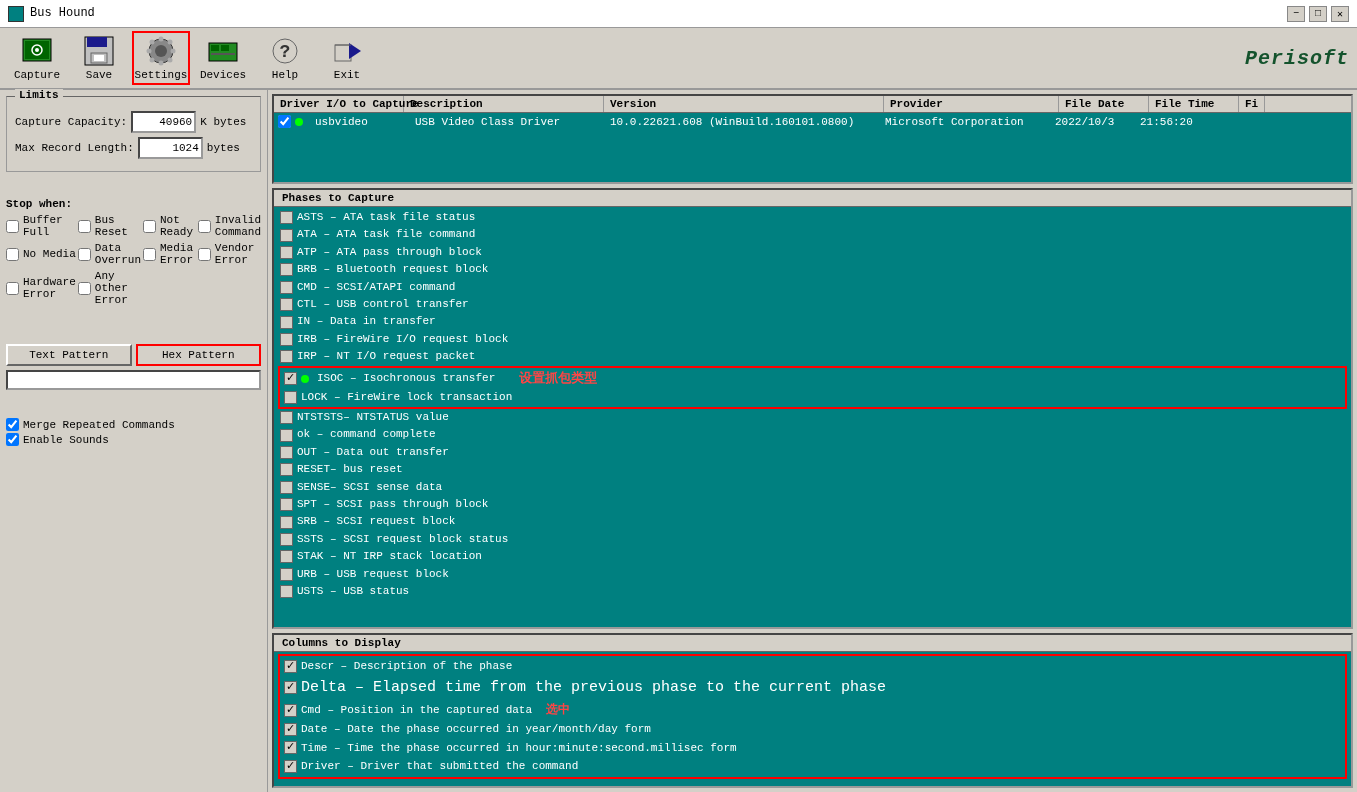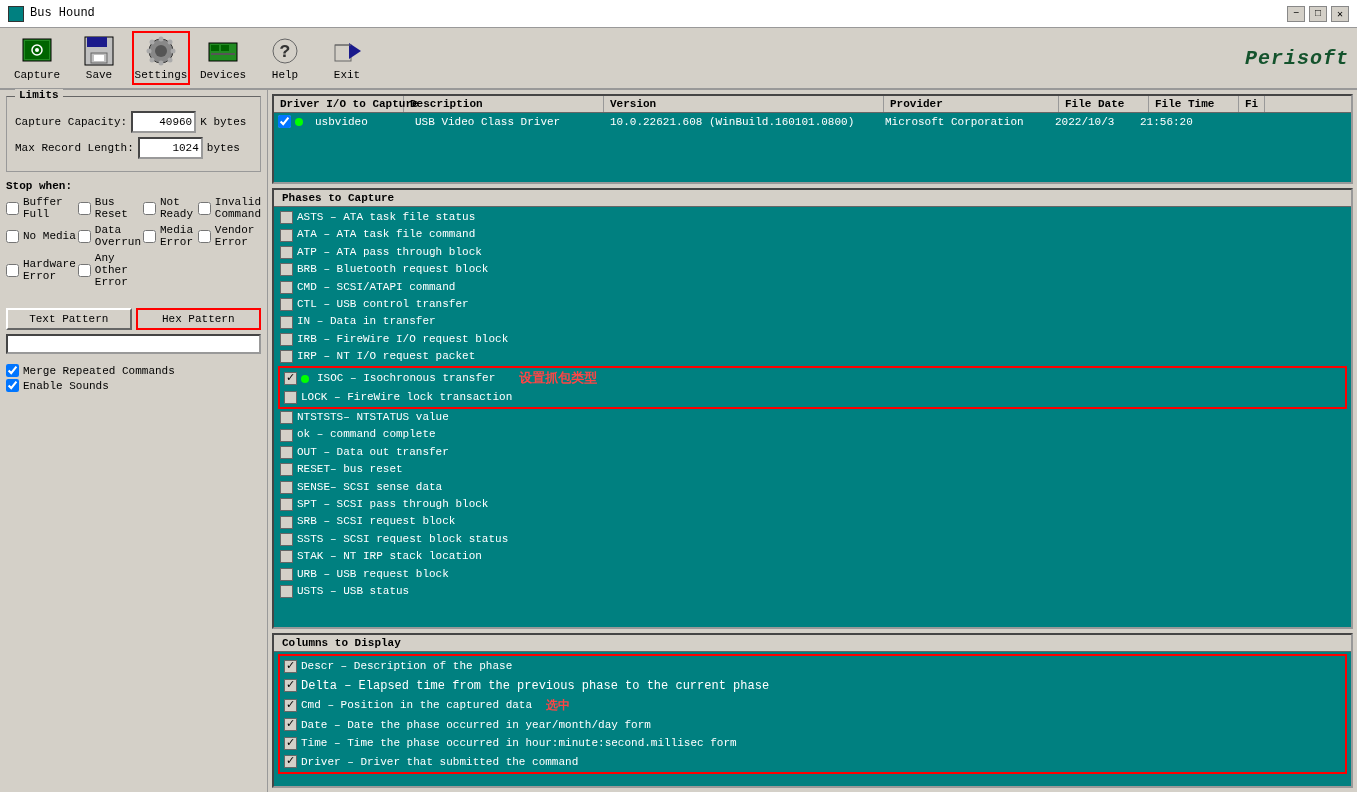--- a/index.html
+++ b/index.html
@@ -101,21 +101,21 @@
     }
 
     
     .left-panel {
       width: 268px;
       background: #d4d0c8;
       border-right: 1px solid #999;
       padding: 6px;
       display: flex;
       flex-direction: column;
-      gap: 4px;
+      gap: 22px;
     }
 
     .group-box {
       border: 1px solid #999;
       border-top: 1px solid #666;
       position: relative;
       padding: 14px 8px 8px 8px;
       background: #d4d0c8;
     }
     .group-box-label {
@@ -664,21 +664,21 @@
       <div class="section-title">Columns to Display</div>
       <div class="columns-list">
 
         <div style="border: 2px solid #ff0000; padding: 1px 2px; display:inline-block; width:100%;">
           <div class="column-row">
             <input type="checkbox" class="col-checkbox" checked="" style="">
             <span style="color:#fff;font-size:11px;">Descr  – Description of the phase</span>
           </div>
           <div class="column-row">
             <input type="checkbox" class="col-checkbox" checked="" style="">
-            <span style="color:#fff;font-size:12px;">Delta  – Elapsed time from the previous phase to the current phase</span>
+            <span style="color:#fff;font-size:15px;">Delta  – Elapsed time from the previous phase to the current phase</span>
           </div>
           <div class="column-row">
             <input type="checkbox" class="col-checkbox" checked="" style="">
             <span style="color:#fff;font-size:11px;">Cmd    – Position in the captured data</span>
             <span style="color:#ff4444;font-size:12px;font-weight:bold;margin-left:10px;">选中</span>
           </div>
           <div class="column-row">
             <input type="checkbox" class="col-checkbox" checked="" style="">
             <span style="color:#fff;font-size:11px;">Date   – Date the phase occurred in year/month/day form</span>
           </div>

